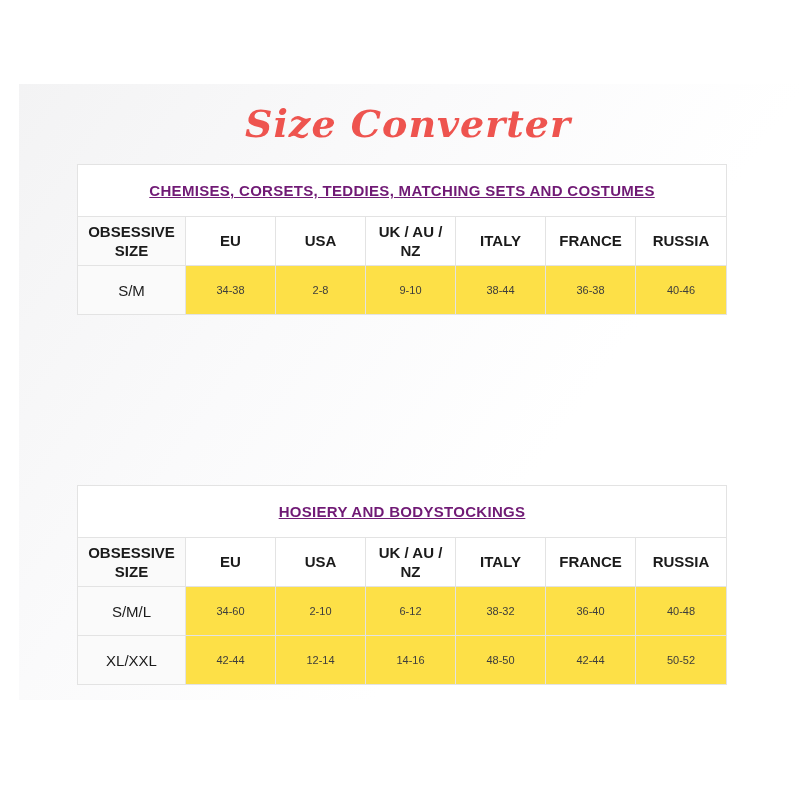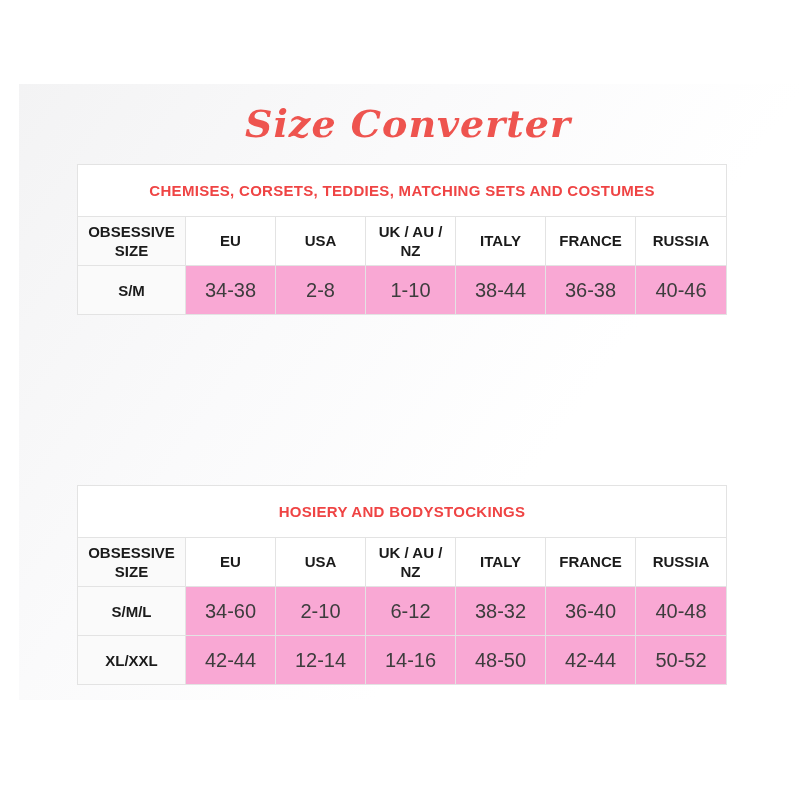--- a/index.html
+++ b/index.html
@@ -51,44 +51,45 @@
     padding: 2px 8px;
     box-sizing: border-box;
   }
   #table-1 { left: 77px; top: 164px; }
   #table-2 { left: 77px; top: 485px; }
   tr.title-row td {
     height: 52px;
     font-weight: bold;
     font-size: 15px;
     letter-spacing: 0.3px;
-    color: #ef4444;
+    color: #701a75;
     background: #ffffff;
+    text-decoration: underline;
   }
   tr.header-row th {
     height: 49px;
     font-weight: bold;
     font-size: 15px;
     line-height: 1.3;
     color: #1b1b1b;
     background: #ffffff;
   }
   tr.data-row td {
     height: 49px;
-    font-size: 20px;
+    font-size: 11px;
     font-weight: normal;
     color: #3d3d3d;
-    background: #f9a8d4;
+    background: #fde047;
   }
   tr.header-row th.rowhead-col,
   tr.data-row td.rowhead-col {
     background: #fafafa;
   }
   tr.data-row td.rowhead-col {
-    font-weight: bold;
+    font-weight: normal;
     font-size: 15px;
     color: #1b1b1b;
   }
 </style>
 </head>
 <body>
 
 <div class="panel-shade"></div>
 
 <h1 class="page-title">Size Converter</h1>
@@ -113,21 +114,21 @@
       <th>USA</th>
       <th>UK / AU / NZ</th>
       <th>ITALY</th>
       <th>FRANCE</th>
       <th>RUSSIA</th>
     </tr>
     <tr class="data-row">
       <td class="rowhead-col">S/M</td>
       <td>34-38</td>
       <td>2-8</td>
-      <td>1-10</td>
+      <td>9-10</td>
       <td>38-44</td>
       <td>36-38</td>
       <td>40-46</td>
     </tr>
   </tbody>
 </table>
 
 <table class="size-table" id="table-2">
   <colgroup>
     <col style="width:108px">

